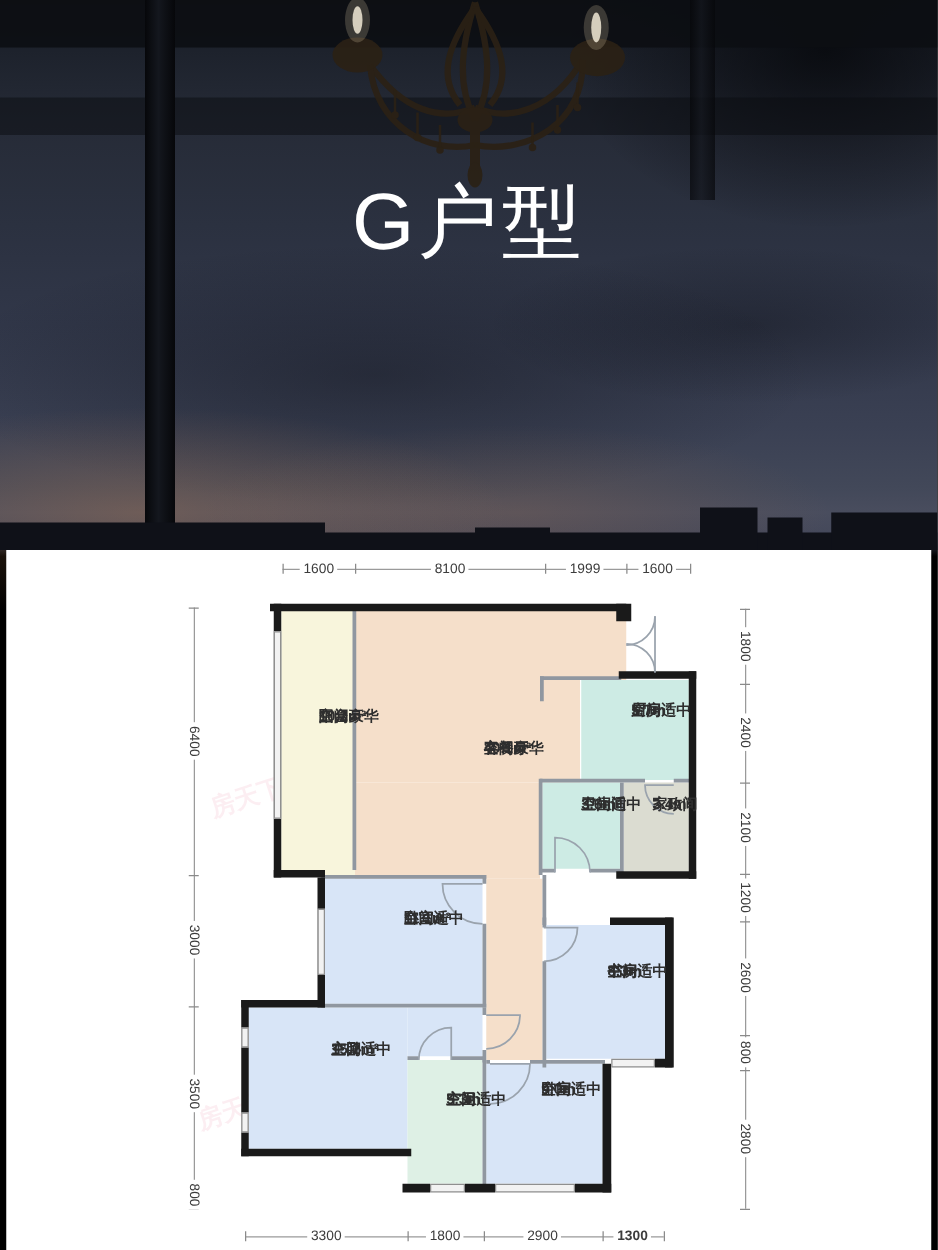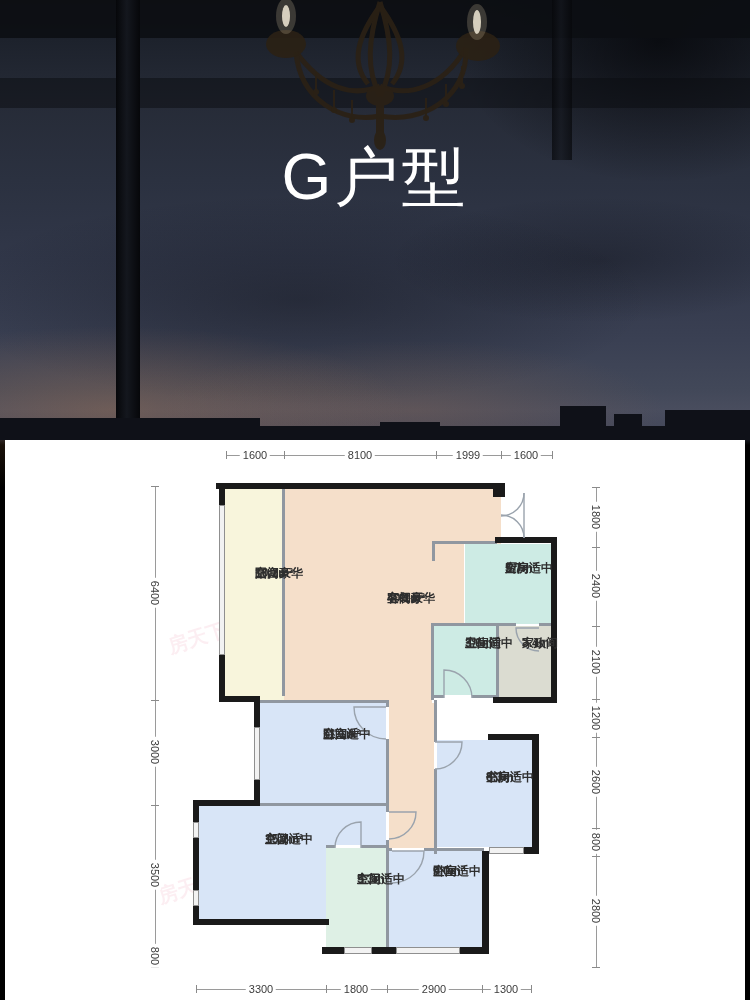--- a/index.html
+++ b/index.html
@@ -251,21 +251,21 @@
 
   <div class="dline-h" style="left:191px;top:549px;width:335px;"></div>
   <div class="tick-v" style="left:191px;top:549px;"></div>
   <div class="tick-v" style="left:321px;top:549px;"></div>
   <div class="tick-v" style="left:382px;top:549px;"></div>
   <div class="tick-v" style="left:477px;top:549px;"></div>
   <div class="tick-v" style="left:526px;top:549px;"></div>
   <span class="dlabel" style="left:256px;top:549px;">3300</span>
   <span class="dlabel" style="left:351px;top:549px;">1800</span>
   <span class="dlabel" style="left:429px;top:549px;">2900</span>
-  <span class="dlabel" style="left:501px;top:549px;">1300</span>
+  <span class="dlabel" style="left:501px;top:549px;font-weight:bold;">1300</span>
 
   <div class="dline-v" style="left:150px;top:46px;height:481px;"></div>
   <div class="tick-h" style="left:150px;top:46px;"></div>
   <div class="tick-h" style="left:150px;top:260px;"></div>
   <div class="tick-h" style="left:150px;top:365px;"></div>
   <div class="tick-h" style="left:150px;top:505px;"></div>
   <div class="tick-h" style="left:150px;top:527px;"></div>
   <span class="dlabel rot" style="left:150px;top:153px;">6400</span>
   <span class="dlabel rot" style="left:150px;top:312px;">3000</span>
   <span class="dlabel rot" style="left:150px;top:435px;">3500</span>

